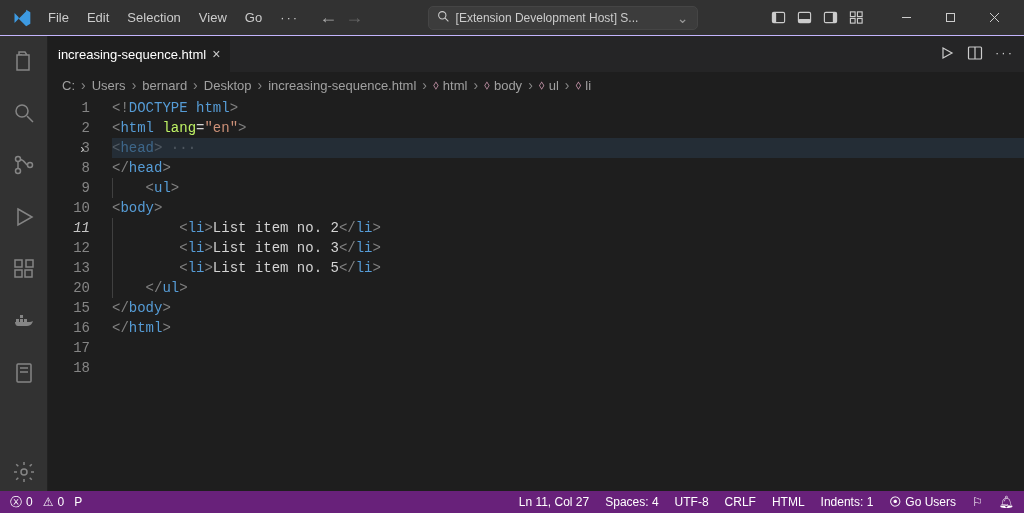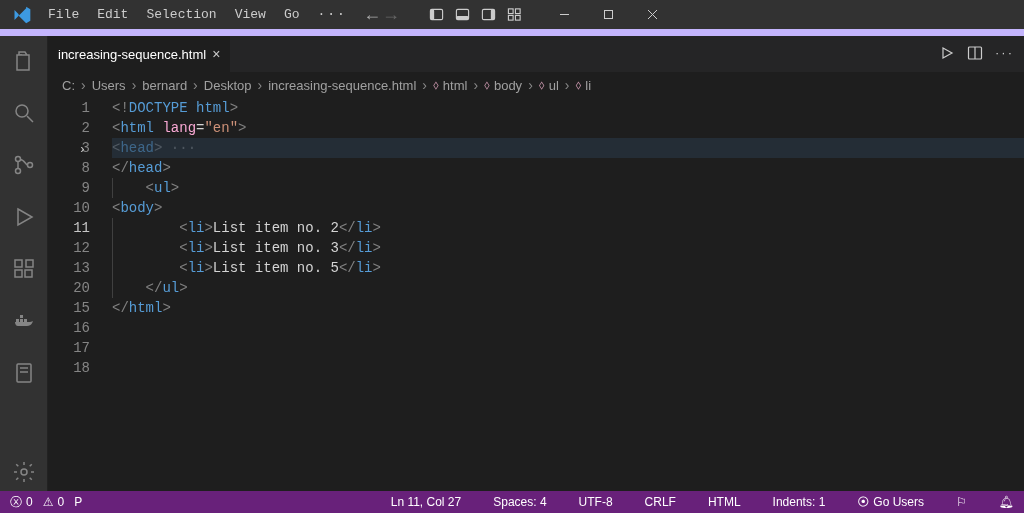--- a/index.html
+++ b/index.html
@@ -1,17 +1,17 @@
 <!DOCTYPE html>
 <html><head>
 <meta charset="utf-8">
 <style>
   * { margin: 0; padding: 0; box-sizing: border-box; }
   html, body { width: 1024px; height: 513px; overflow: hidden; font-family: "Segoe UI", -apple-system, sans-serif; background: #1e1e1e; color: #cccccc; font-size: 13px; }
-  .title-bar { height: 36px; background: #323232; display: flex; align-items: center; padding: 12px 8px; border-bottom: 7px solid #c4b5fd; font-family: Liberation Mono, monospace; }
+  .title-bar { height: 36px; background: #323232; display: flex; align-items: center; padding: 12px 8px; border-bottom: 1px solid #c4b5fd; }
   .logo { width: 28px; height: 28px; display: flex; align-items: center; justify-content: center; margin-right: 4px; }
   .menu { display: flex; gap: 2px; }
   .menu-item { padding: 4px 8px; border-radius: 4px; cursor: default; color: #ccc; }
   .ellipsis { padding: 4px 8px; color: #ccc; letter-spacing: 2px; }
   .nav-arrows { display: flex; gap: 8px; margin: 0 12px; align-items: center; }
   .arrow-btn { color: #aaa; cursor: default; font-size: 18px; }
   .arrow-btn.disabled { color: #666; }
   .search-center { flex: 1; display: flex; justify-content: center; }
   .search-box { width: 270px; height: 24px; background: #3c3c3c; border: 1px solid #454545; border-radius: 5px; display: flex; align-items: center; padding: 0 8px; color: #ccc; overflow: hidden; }
   .search-box .mag { margin-right: 6px; flex-shrink: 0; }
@@ -33,40 +33,40 @@
   .tab .close { color: #ccc; font-size: 14px; }
   .tab-actions { margin-left: auto; display: flex; gap: 12px; padding-right: 10px; color: #ccc; }
   .breadcrumbs { height: 26px; background: #1e1e1e; display: flex; align-items: center; padding: 0 14px; color: #a0a0a0; font-size: 13px; gap: 6px; overflow: hidden; white-space: nowrap; }
   .bc-sep { color: #888; font-size: 14px; }
   .bc-icon { display:inline-flex; align-items:center; gap:4px; }
   .bc-sym { color:#c191a6; font-weight: normal; }
   
   .code-area { flex: 1; display: flex; font-family: Consolas, "Courier New", monospace; font-size: 14px; line-height: 20px; background: #1e1e1e; position: relative; }
   .gutter { width: 64px; text-align: right; padding-right: 22px; color: #858585; user-select: none; }
   .gutter-line { height: 20px; position: relative; }
-  .gutter-line.current { color: #c6c6c6; }
+  .gutter-line.current { color: #c6c6c6; font-style: italic; }
   .fold-caret { position: absolute; right: 4px; top: 2px; color: #c5c5c5; font-size: 12px; }
   .code-col { flex: 1; }
   .code-line { height: 20px; white-space: pre; position: relative; }
   .line-hl, .line-fold { position: absolute; left: 0; right: 0; height: 20px; pointer-events: none; }
   .line-hl { border-top: 1px solid #333; border-bottom: 1px solid #333; }
   .line-fold { background: #2a3a4a; opacity: .55; }
   .tag { color: #569cd6; }
   .dt  { color: #569cd6; }
-  .attr { color: #f9a8d4; }
+  .attr { color: #bef264; }
   .str { color: #ce9178; }
   .brkt { color: #808080; }
   .txt { color: #d4d4d4; }
   .dots { color: #7b7b7b; }
   .guide { display:inline-block; width:0; border-left:1px solid #404040; height:20px; vertical-align: top; margin-right: -1px; }
   .cursor-bg { background: rgba(200,200,200,.5); }
   
   .status-bar { height: 22px; background: #68217a; color: #fff; display: flex; align-items: center; font-size: 12px; padding: 0 10px; gap: 14px; }
   .status-left { display:flex; gap: 10px; align-items:center; }
-  .status-right { margin-left: auto; display:flex; gap: 32px; align-items:center; }
+  .status-right { margin-left: auto; display:flex; gap: 16px; align-items:center; }
   .sb-item { display:flex; align-items:center; gap:4px; white-space:nowrap; }
 </style>
 </head>
 <body>
 
 <div class="title-bar">
   <div class="logo">
     <svg width="20" height="20" viewBox="0 0 24 24">
         <path fill="#3d9ae2" d="M17 2l5 3v14l-5 3-9-9 9-9zm-9 9L3 6v12l5-5z"></path>
       </svg>
@@ -75,20 +75,32 @@
     <div class="menu-item">File</div>
     <div class="menu-item">Edit</div>
     <div class="menu-item">Selection</div>
     <div class="menu-item">View</div>
     <div class="menu-item">Go</div>
     <div class="ellipsis">···</div>
   </div>
   <div class="nav-arrows">
     <span class="arrow-btn">←</span>
     <span class="arrow-btn disabled">→</span>
+  </div>
+  <div class="search-center">
+    <div class="search-box">
+      <span class="mag">
+        <svg width="13" height="13" viewBox="0 0 16 16">
+            <circle cx="6.5" cy="6.5" r="4.5" fill="none" stroke="#ccc" stroke-width="1.3"></circle>
+            <line x1="10" y1="10" x2="14" y2="14" stroke="#ccc" stroke-width="1.3"></line>
+          </svg>
+      </span>
+      <span class="search-box-text">[Extension Development Host] S...</span>
+      <span class="chev">⌄</span>
+    </div>
   </div>
   <div class="layout-icons">
     <div class="layout-btn">
         <svg width="15" height="15" viewBox="0 0 16 16">
           <rect x="1.5" y="2.5" width="13" height="11" rx="1.5" fill="none" stroke="#ccc" stroke-width="1.2"></rect>
           <rect x="1.5" y="2.5" width="4" height="11" fill="#ccc" rx="1.5"></rect>
         </svg>
       </div>
     <div class="layout-btn">
         <svg width="15" height="15" viewBox="0 0 16 16">
@@ -263,20 +275,21 @@
         <div class="code-line"><span class="brkt">&lt;!</span><span class="dt">DOCTYPE </span><span class="tag">html</span><span class="brkt">&gt;</span></div>
         <div class="code-line"><span class="brkt">&lt;</span><span class="tag">html</span><span> </span><span class="attr">lang</span><span class="txt">=</span><span class="str">"en"</span><span class="brkt">&gt;</span></div>
         <div class="code-line"><span class="line-fold"></span><span class="brkt">&lt;</span><span class="tag">head</span><span class="brkt">&gt;</span><span class="dots"> ···</span></div>
         <div class="code-line"><span class="brkt">&lt;/</span><span class="tag">head</span><span class="brkt">&gt;</span></div>
         <div class="code-line"><span class="guide"></span><span class="txt">    </span><span class="brkt">&lt;</span><span class="tag">ul</span><span class="brkt">&gt;</span></div>
         <div class="code-line"><span class="brkt">&lt;</span><span class="tag">body</span><span class="brkt">&gt;</span></div>
         <div class="code-line"><span class="guide"></span><span class="txt">        </span><span class="brkt">&lt;</span><span class="tag">li</span><span class="brkt">&gt;</span><span class="txt">List item no. 2</span><span class="brkt">&lt;/</span><span class="tag">li</span><span class="brkt">&gt;</span></div>
         <div class="code-line"><span class="guide"></span><span class="txt">        </span><span class="brkt">&lt;</span><span class="tag">li</span><span class="brkt">&gt;</span><span class="txt">List item no. 3</span><span class="brkt">&lt;/</span><span class="tag">li</span><span class="brkt">&gt;</span></div>
         <div class="code-line"><span class="guide"></span><span class="txt">        </span><span class="brkt">&lt;</span><span class="tag">li</span><span class="brkt">&gt;</span><span class="txt">List item no. 5</span><span class="brkt">&lt;/</span><span class="tag">li</span><span class="brkt">&gt;</span></div>
         <div class="code-line"><span class="guide"></span><span class="txt">    </span><span class="brkt">&lt;/</span><span class="tag">ul</span><span class="brkt">&gt;</span></div>
+        <div class="code-line"><span class="brkt">&lt;/</span><span class="tag">body</span><span class="brkt">&gt;</span></div>
         <div class="code-line"><span class="brkt">&lt;/</span><span class="tag">html</span><span class="brkt">&gt;</span></div>
       </div>
     </div>
   </div>
 </div>
 
 <div class="status-bar">
   <div class="status-left">
     <span class="sb-item">
         <span>ⓧ</span>

